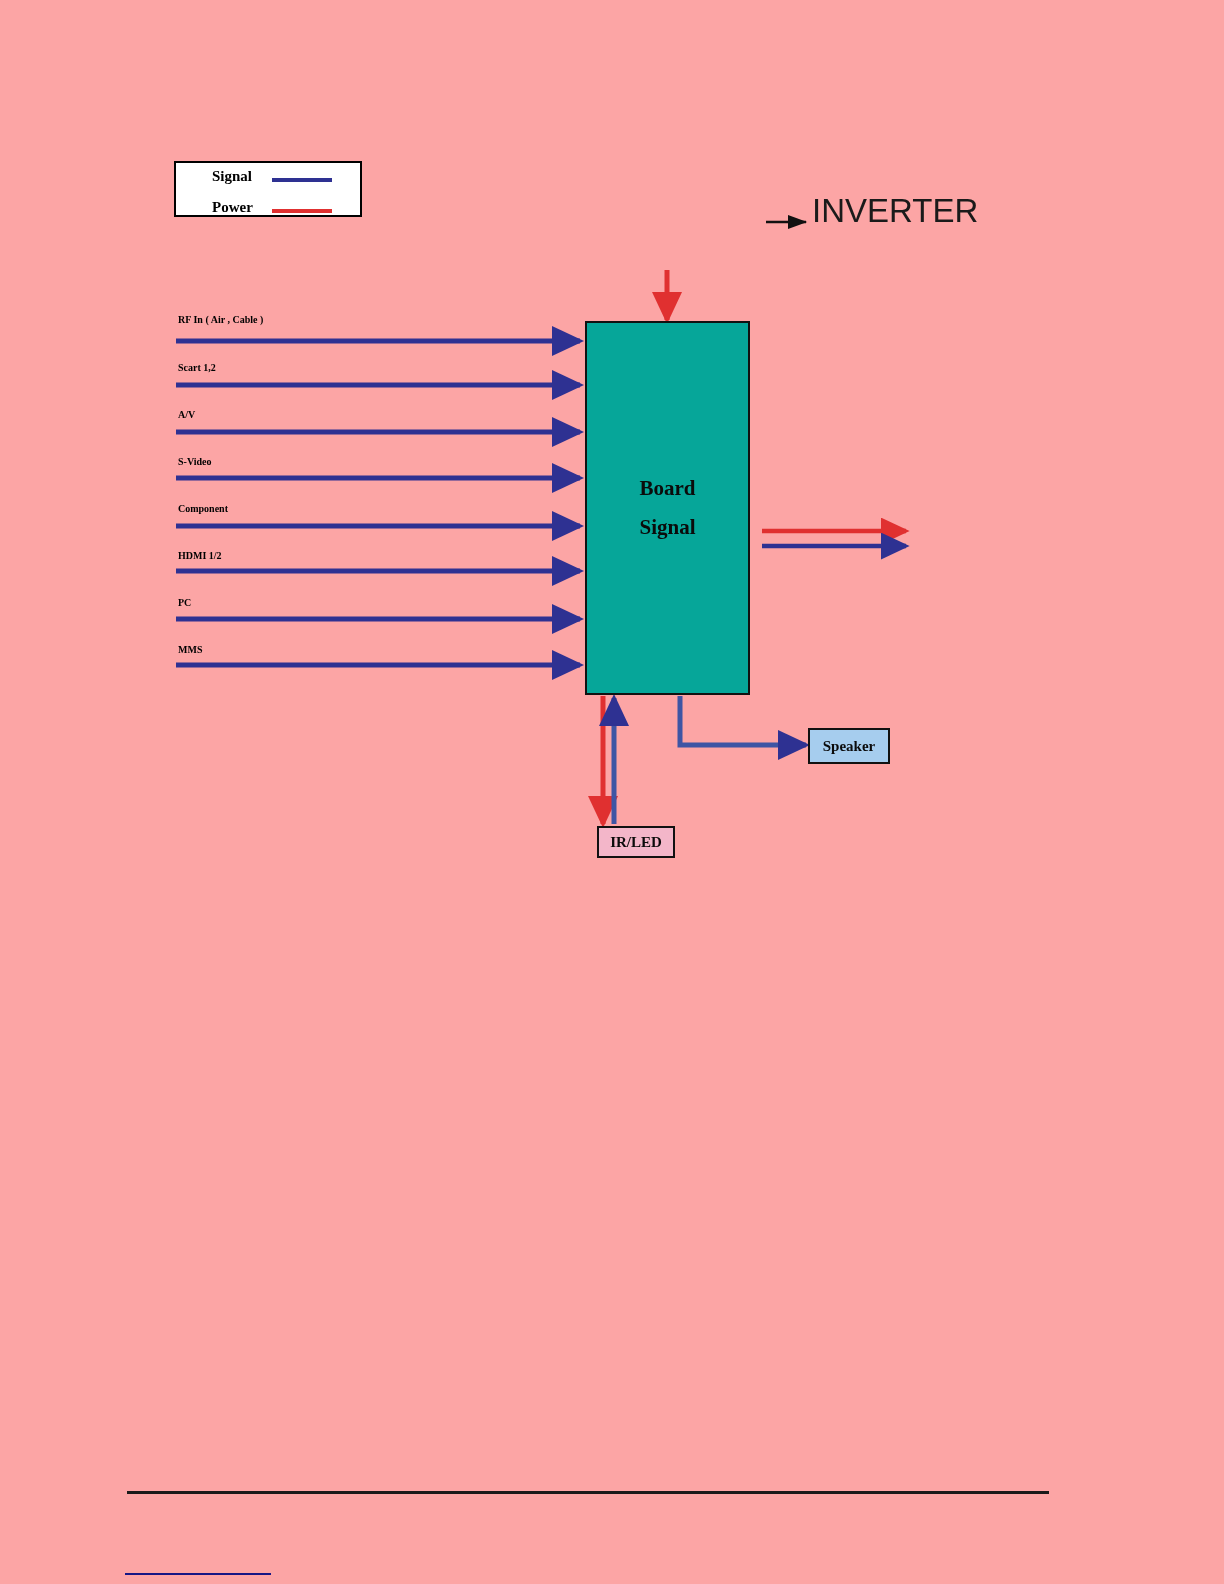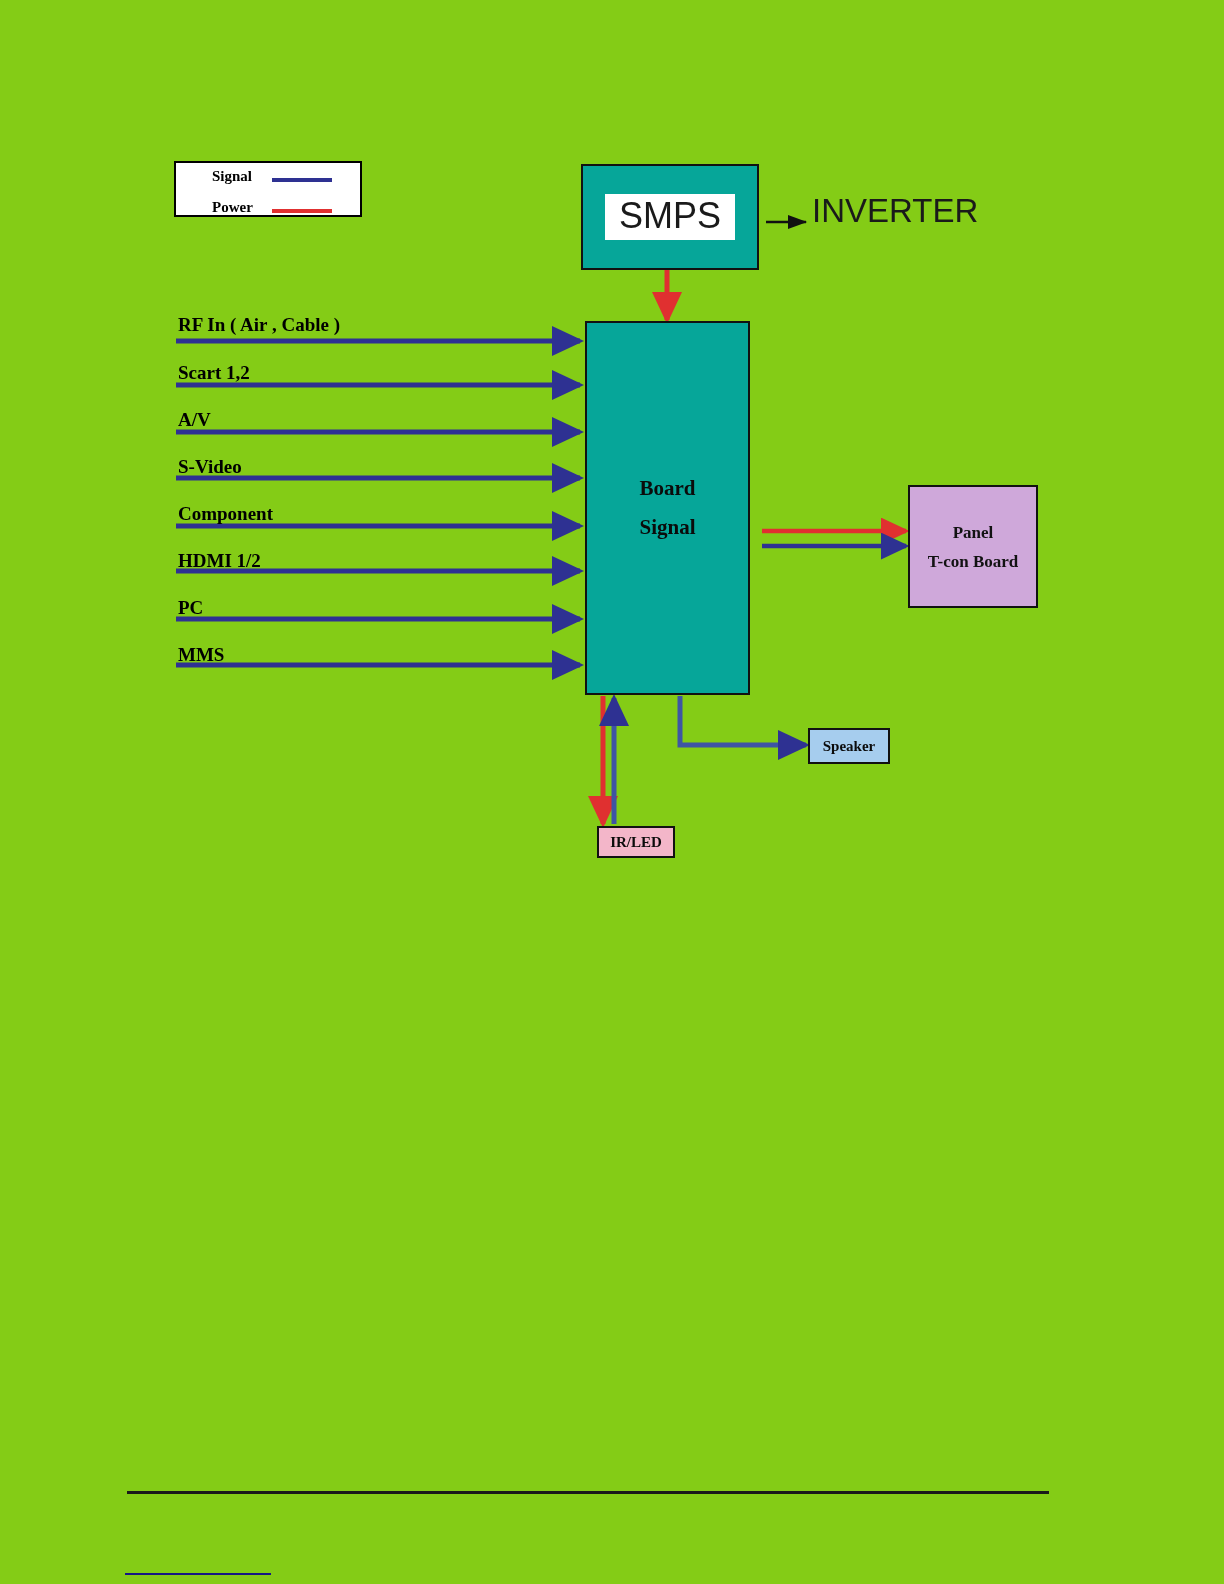--- a/index.html
+++ b/index.html
@@ -7,21 +7,21 @@
     padding: 0;
     background: #ffffff;
   }
   body {
     font-family: "Liberation Serif", serif;
   }
   #page {
     position: relative;
     width: 1224px;
     height: 1584px;
-    background: #84cc16;
+    background: #fca5a5;
     overflow: hidden;
   }
   .abs { position: absolute; }
 
   
   #legend-box {
     left: 174px;
     top: 161px;
     width: 188px;
     height: 56px;
@@ -127,21 +127,21 @@
     font-size: 33px;
     color: #1a1a1a;
     white-space: nowrap;
     text-align: right;
   }
 
   
   .input-label {
     font-family: "Liberation Serif", serif;
     font-weight: bold;
-    font-size: 19px;
+    font-size: 10px;
     color: #000000;
     white-space: nowrap;
     left: 178px;
   }
 
   
   #wires {
     left: 0; top: 0; width: 1224px; height: 1584px;
     pointer-events: none;
   }
@@ -198,35 +198,28 @@
 
     <line x1="614" y1="824" x2="614" y2="698" stroke="#3E55A4" stroke-width="5" marker-end="url(#arrow-signal)"></line>
   </svg>
 
   <div id="legend-box" class="abs"></div>
   <div id="legend-signal-label" class="abs legend-label">Signal</div>
   <div id="legend-signal-swatch" class="abs legend-swatch"></div>
   <div id="legend-power-label" class="abs legend-label">Power</div>
   <div id="legend-power-swatch" class="abs legend-swatch"></div>
 
-  <div id="smps-block" class="abs block">
-    <span id="smps-label">SMPS</span>
-  </div>
 
   <div id="inverter-label" class="abs">INVERTER</div>
 
   <div id="main-board-block" class="abs block">
     <span class="main-board-line">Board</span>
     <span class="main-board-line">Signal</span>
   </div>
 
-  <div id="panel-block" class="abs block">
-    <span class="panel-line">Panel</span>
-    <span class="panel-line">T-con Board</span>
-  </div>
 
   <div id="speaker-block" class="abs block">
     <span id="speaker-label">Speaker</span>
   </div>
 
   <div id="irled-block" class="abs block">
     <span id="irled-label">IR/LED</span>
   </div>
 
   <div class="abs input-label" style="top:314px">RF In ( Air , Cable )</div>

